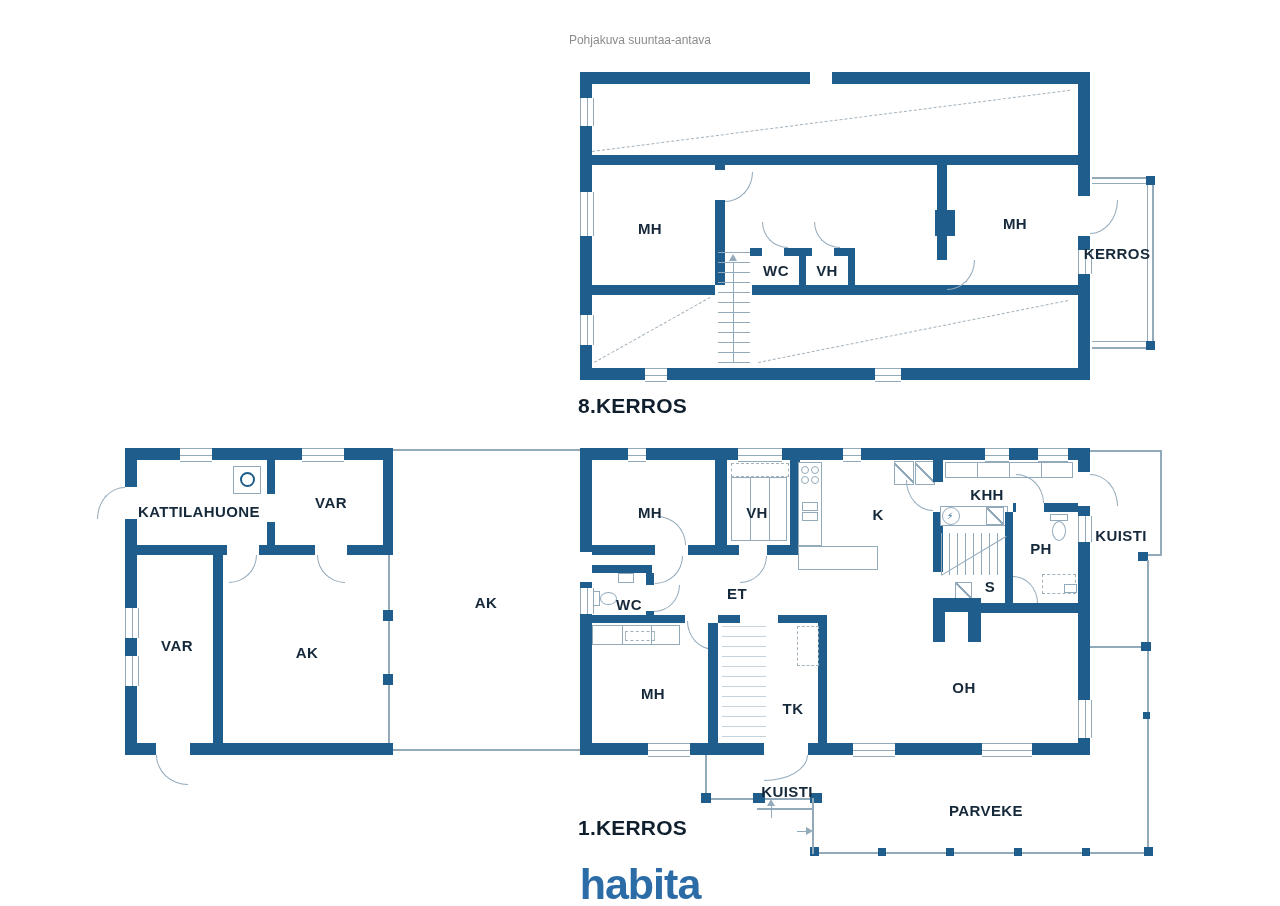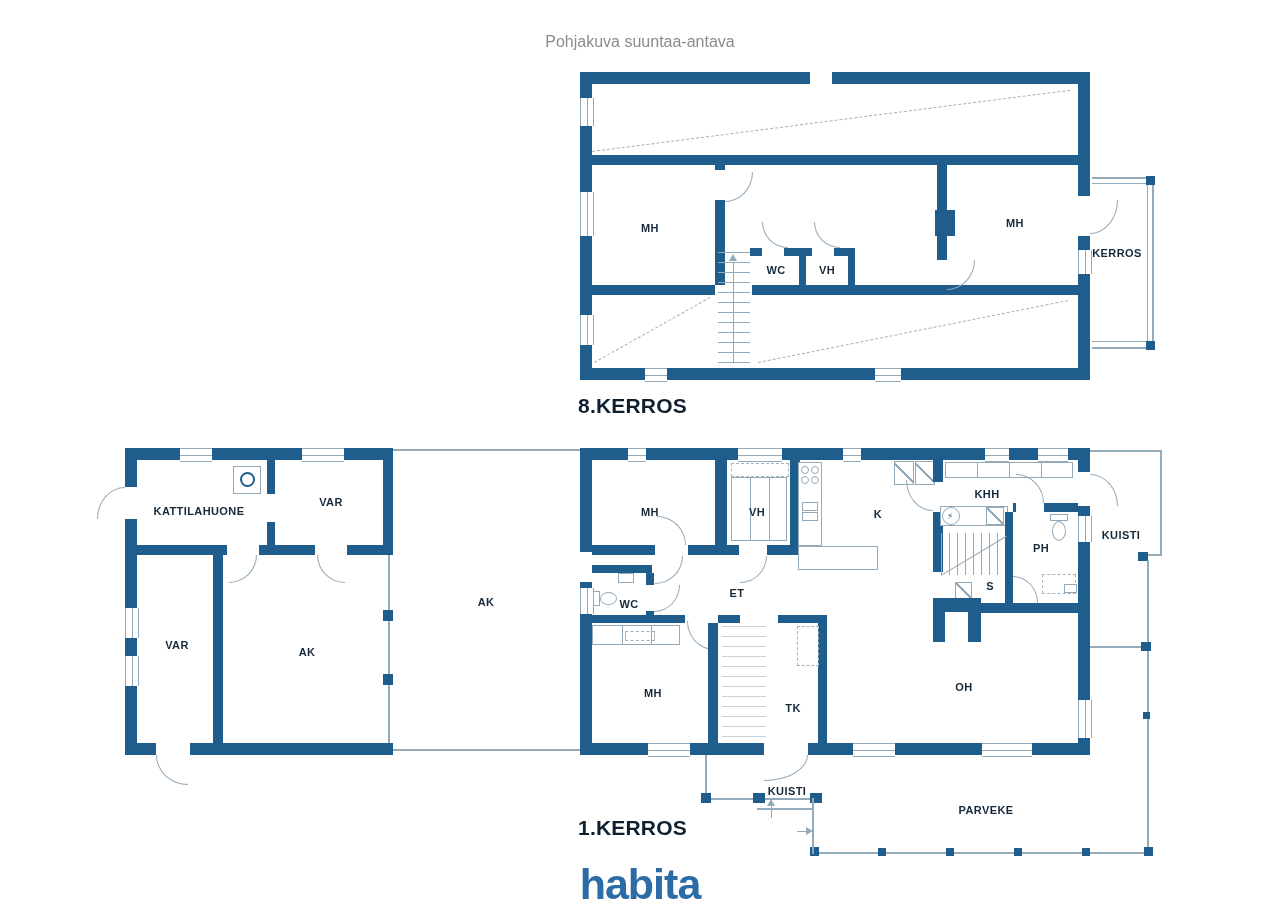--- a/index.html
+++ b/index.html
@@ -27,24 +27,24 @@
   .arc-tl{border-bottom:none;border-right:none;border-radius:100% 0 0 0;}
   .dash{position:absolute;height:0;border-top:1.3px dashed var(--dash);transform-origin:0 0;}
   .drect{position:absolute;border:1px dashed var(--dash);}
   .orect{position:absolute;border:1px solid var(--line);background:#fff;box-sizing:border-box;}
   .circ{position:absolute;border:1px solid var(--line);border-radius:50%;box-sizing:border-box;}
   .diag{background:linear-gradient(45deg,transparent 46%,var(--line) 46%,var(--line) 54%,transparent 54%);}
   .post{position:absolute;background:var(--wall);}
   .sth{position:absolute;background:repeating-linear-gradient(to bottom,var(--line) 0 1px,transparent 1px 10px);}
   .stv{position:absolute;background:repeating-linear-gradient(to right,var(--line) 0 1px,transparent 1px 8px);}
   .std{position:absolute;background:repeating-linear-gradient(to bottom,var(--line2) 0 1px,transparent 1px 10px);}
-  .lbl{position:absolute;transform:translate(-50%,-50%);font-size:11px;font-weight:700;
+  .lbl{position:absolute;transform:translate(-50%,-50%);font-size:15px;font-weight:700;
     letter-spacing:.4px;color:var(--ink);white-space:nowrap;}
   .flabel{position:absolute;font-size:21px;font-weight:800;letter-spacing:.2px;color:#101f2d;}
-  .title{position:absolute;left:0;right:0;top:33px;text-align:center;font-size:16px;color:#8c8c8c;}
+  .title{position:absolute;left:0;right:0;top:33px;text-align:center;font-size:12px;color:#8c8c8c;}
   .logo{position:absolute;left:0;right:0;top:860px;text-align:center;font-size:43px;font-weight:800;
     letter-spacing:-1px;color:#2b6ca7;}
   .bolt{position:absolute;color:var(--wall);font-size:9px;line-height:1;}
   .ah-up{position:absolute;width:0;height:0;border-left:4px solid transparent;border-right:4px solid transparent;border-bottom:7px solid var(--line);}
   .ah-rt{position:absolute;width:0;height:0;border-top:4px solid transparent;border-bottom:4px solid transparent;border-left:7px solid var(--line);}
 </style>
 </head>
 <body>
 
 <div id="canvas">

